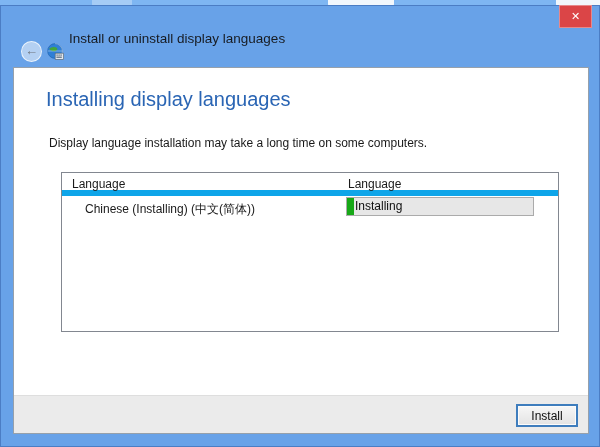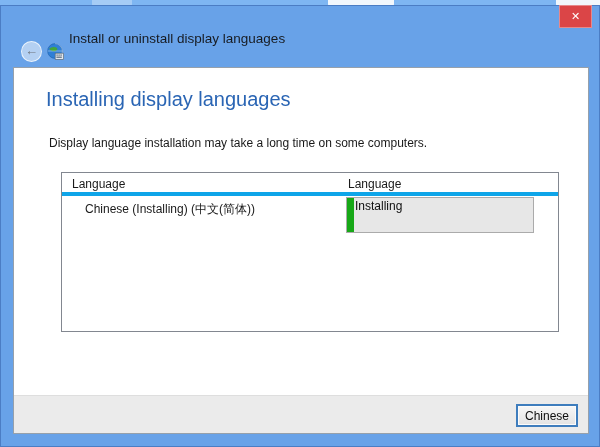--- a/index.html
+++ b/index.html
@@ -58,31 +58,31 @@
   .description {
     position:absolute; left:35px; top:68px;
     font-size:12px; color:#191919;
   }
 
   
   .listview {
     position:absolute; left:47px; top:104px; width:498px; height:160px;
     border:1px solid #828790; background:#FFFFFF;
   }
-  .lv-header { position:relative; height:23px; border-bottom:4px solid #0ea5e9; }
+  .lv-header { position:relative; height:23px; border-bottom:6px solid #0ea5e9; }
   .lv-col { position:absolute; top:4px; font-size:12px; color:#1A1A1A; cursor:default; }
   .col-language { left:10px; }
   .col-progress { left:286px; }
   .lv-row { position:relative; height:24px; }
   .cell-language {
     position:absolute; left:23px; top:5px;
     font-size:12px; color:#1A1A1A; white-space:nowrap;
   }
   .progress-bar {
-    position:absolute; left:284px; top:1px; width:188px; height:36px;
+    position:absolute; left:284px; top:1px; width:188px; height:19px;
     background:#E7E7E7; border:1px solid #ABABAB;
   }
   .progress-fill { position:absolute; left:0; top:0; height:100%; background:#17A817; }
   .progress-label {
     position:absolute; left:8px; top:0; height:17px; line-height:17px;
     font-size:12px; color:#0E0E0E; white-space:nowrap;
   }
 
   
   .footer {
@@ -144,18 +144,18 @@
       <div class="lv-row">
         <span class="cell-language">Chinese (Installing) (中文(简体))</span>
         <div class="progress-bar">
           <div class="progress-fill" style="width: 4%;"></div>
           <span class="progress-label">Installing</span>
         </div>
       </div>
     </div>
 
     <div class="footer">
-      <button class="cancel-btn">Chinese</button>
+      <button class="cancel-btn">Install</button>
     </div>
 
   </div>
 
 </div>
 
 </body></html>

